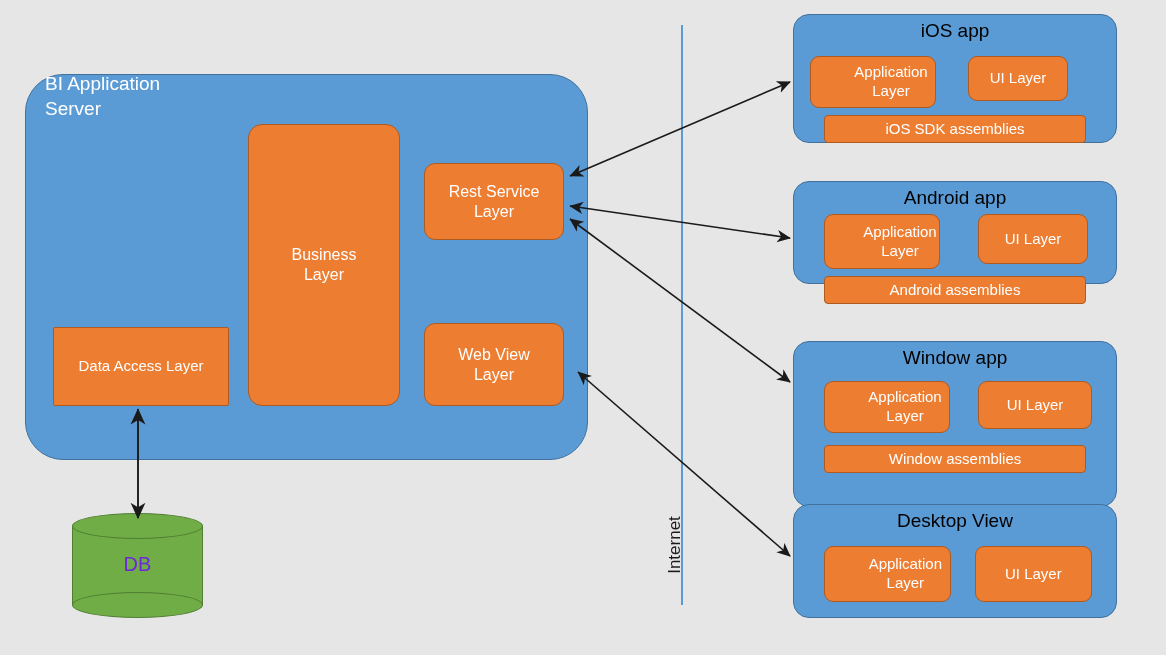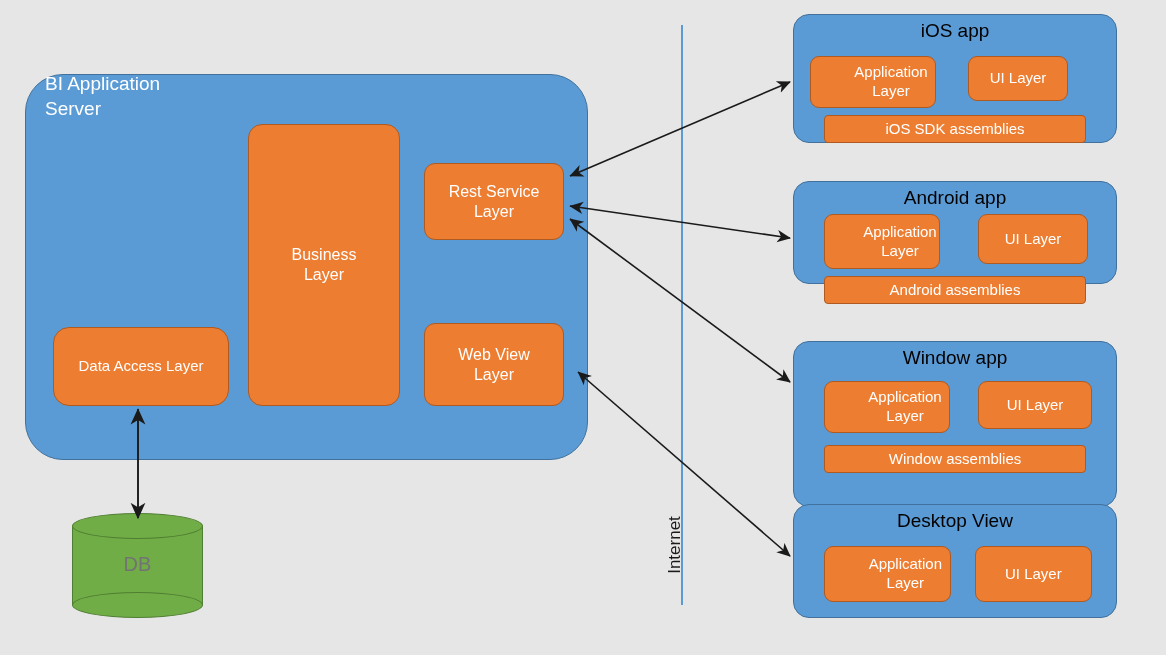--- a/index.html
+++ b/index.html
@@ -80,21 +80,21 @@
     width: 140px;
     height: 83px;
     border-radius: 11px;
     font-size: 16px;
   }
   #data-access-layer {
     left: 53px;
     top: 327px;
     width: 176px;
     height: 79px;
-    border-radius: 16px;
+    border-radius: 2px;
     font-size: 15px;
   }
   
   #db-cylinder {
     position: absolute;
     left: 72px;
     top: 513px;
     width: 131px;
     height: 105px;
   }
@@ -130,21 +130,21 @@
     border: 1px solid #507e32;
     border-radius: 50%;
     box-sizing: border-box;
   }
   #db-label {
     position: absolute;
     left: 0;
     top: 40px;
     width: 131px;
     text-align: center;
-    color: #737373;
+    color: #6d28d9;
     font-size: 20px;
     z-index: 3;
   }
   
   #internet-line {
     position: absolute;
     left: 681px;
     top: 25px;
     width: 2px;
     height: 580px;

